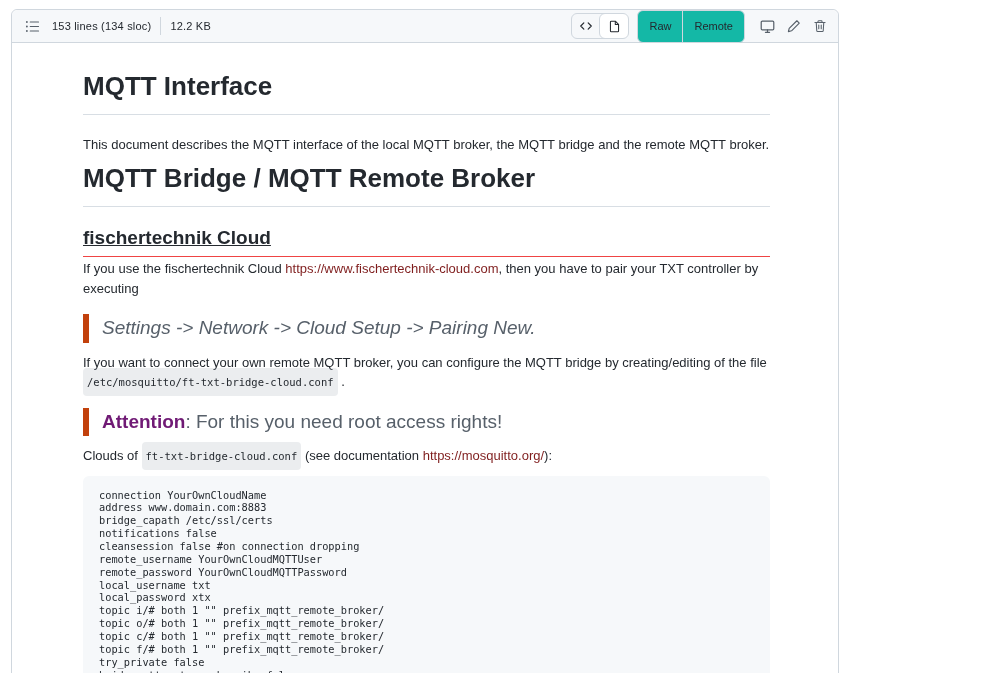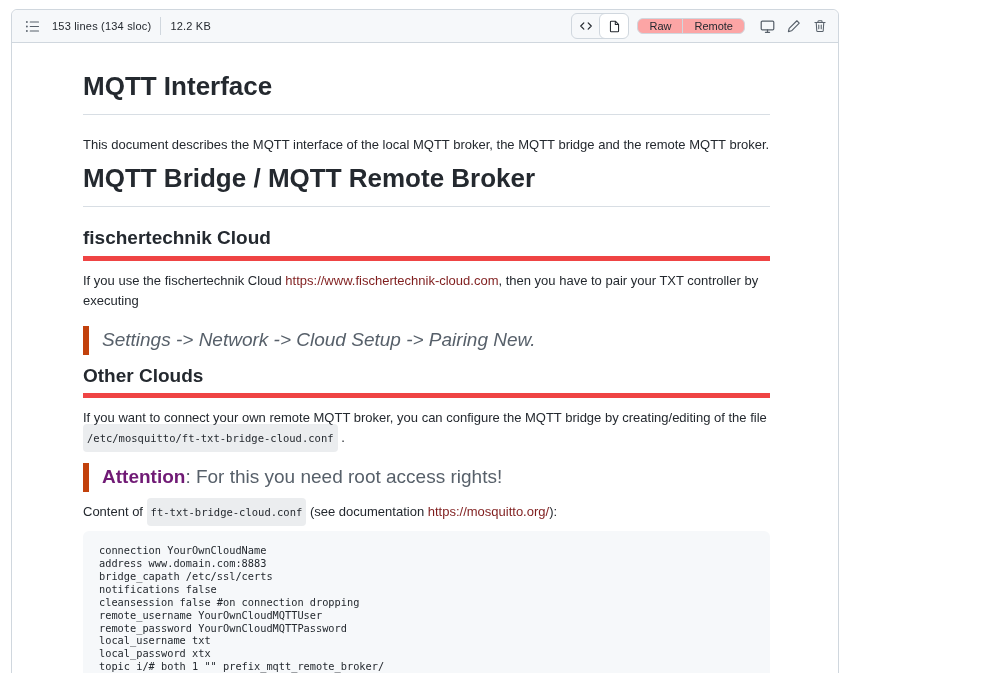--- a/index.html
+++ b/index.html
@@ -44,42 +44,43 @@
     background: transparent; border: none; cursor: pointer;
     width: 28px; display: flex; align-items: center; justify-content: center;
   }
   .toggle-seg.selected {
     background: #ffffff;
     border: 1px solid #d0d7de; border-radius: 6px;
     margin: -1px; width: 30px;
   }
   .btn-group {
     display: flex; border: 1px solid #d0d7de; border-radius: 6px;
-    overflow: hidden; height: 16px; background: #fca5a5;
+    overflow: hidden; height: 33px; background: #14b8a6;
   }
   .gh-btn {
     background: transparent; border: none; cursor: pointer;
     font-family: "Liberation Sans", sans-serif;
     font-size: 11px; font-weight: 500; color: #24292f;
     padding: 0 11px; display: flex; align-items: center;
   }
   .gh-btn + .gh-btn { border-left: 1px solid #d0d7de; }
   .tool-icons { display: flex; align-items: center; gap: 6px; margin-left: 4px; }
   
   .markdown-body { padding: 29px 68px 60px 71px; }
   .markdown-body h1 {
     font-size: 26px; line-height: 1.15; font-weight: 600;
     padding-bottom: 12px; margin-bottom: 20px;
     border-bottom: 1px solid #d8dee4;
   }
   .markdown-body h1.mt { margin-top: 10px; }
   .markdown-body h2 {
     font-size: 19px; line-height: 1.2; font-weight: 600;
-    margin-top: 10px; padding-bottom: 6px; margin-bottom: 10px;
-    border-bottom: 5px solid #ef4444;
+    margin-top: 10px; padding-bottom: 6px; margin-bottom: 2px;
+    border-bottom: 1px solid #ef4444;
+    text-decoration: underline;
   }
   .markdown-body p { font-size: 13px; line-height: 1.5; margin-bottom: 10px; }
   .markdown-body a { color: #7f1d1d; text-decoration: none; }
   .markdown-body blockquote {
     border-left: 6px solid #c2410c;
     padding: 0 13px; margin-bottom: 10px;
     color: #57606a; font-size: 19px; line-height: 1.5; margin-top: 16px;
   }
   .quote-italic { font-style: italic; }
   .bq-bold { font-weight: 700; color: #701a75; }
@@ -182,27 +183,26 @@
     <p>This document describes the MQTT interface of the local MQTT broker, the MQTT bridge and the remote MQTT broker.</p>
 
     <h1 class="mt">MQTT Bridge / MQTT Remote Broker</h1>
 
     <h2>fischertechnik Cloud</h2>
 
     <p><span>If you use the fischertechnik Cloud </span><a href="#">https://www.fischertechnik-cloud.com</a><span>, then you have to pair your TXT controller by executing</span></p>
 
     <blockquote class="quote-italic">Settings -&gt; Network -&gt; Cloud Setup -&gt; Pairing New.</blockquote>
 
-    <h2>Other Clouds</h2>
 
     <p><span>If you want to connect your own remote MQTT broker, you can configure the MQTT bridge by creating/editing of the file </span><code class="inline">/etc/mosquitto/ft-txt-bridge-cloud.conf</code><span> .</span></p>
 
     <blockquote><span class="bq-bold">Attention</span><span>: For this you need root access rights!</span></blockquote>
 
-    <p><span>Content of </span><code class="inline">ft-txt-bridge-cloud.conf</code><span> (see documentation </span><a href="#">https://mosquitto.org/</a><span>):</span></p>
+    <p><span>Clouds of </span><code class="inline">ft-txt-bridge-cloud.conf</code><span> (see documentation </span><a href="#">https://mosquitto.org/</a><span>):</span></p>
 
     <pre class="code-block">connection YourOwnCloudName
 address www.domain.com:8883
 bridge_capath /etc/ssl/certs
 notifications false
 cleansession false #on connection dropping
 remote_username YourOwnCloudMQTTUser
 remote_password YourOwnCloudMQTTPassword
 local_username txt
 local_password xtx

